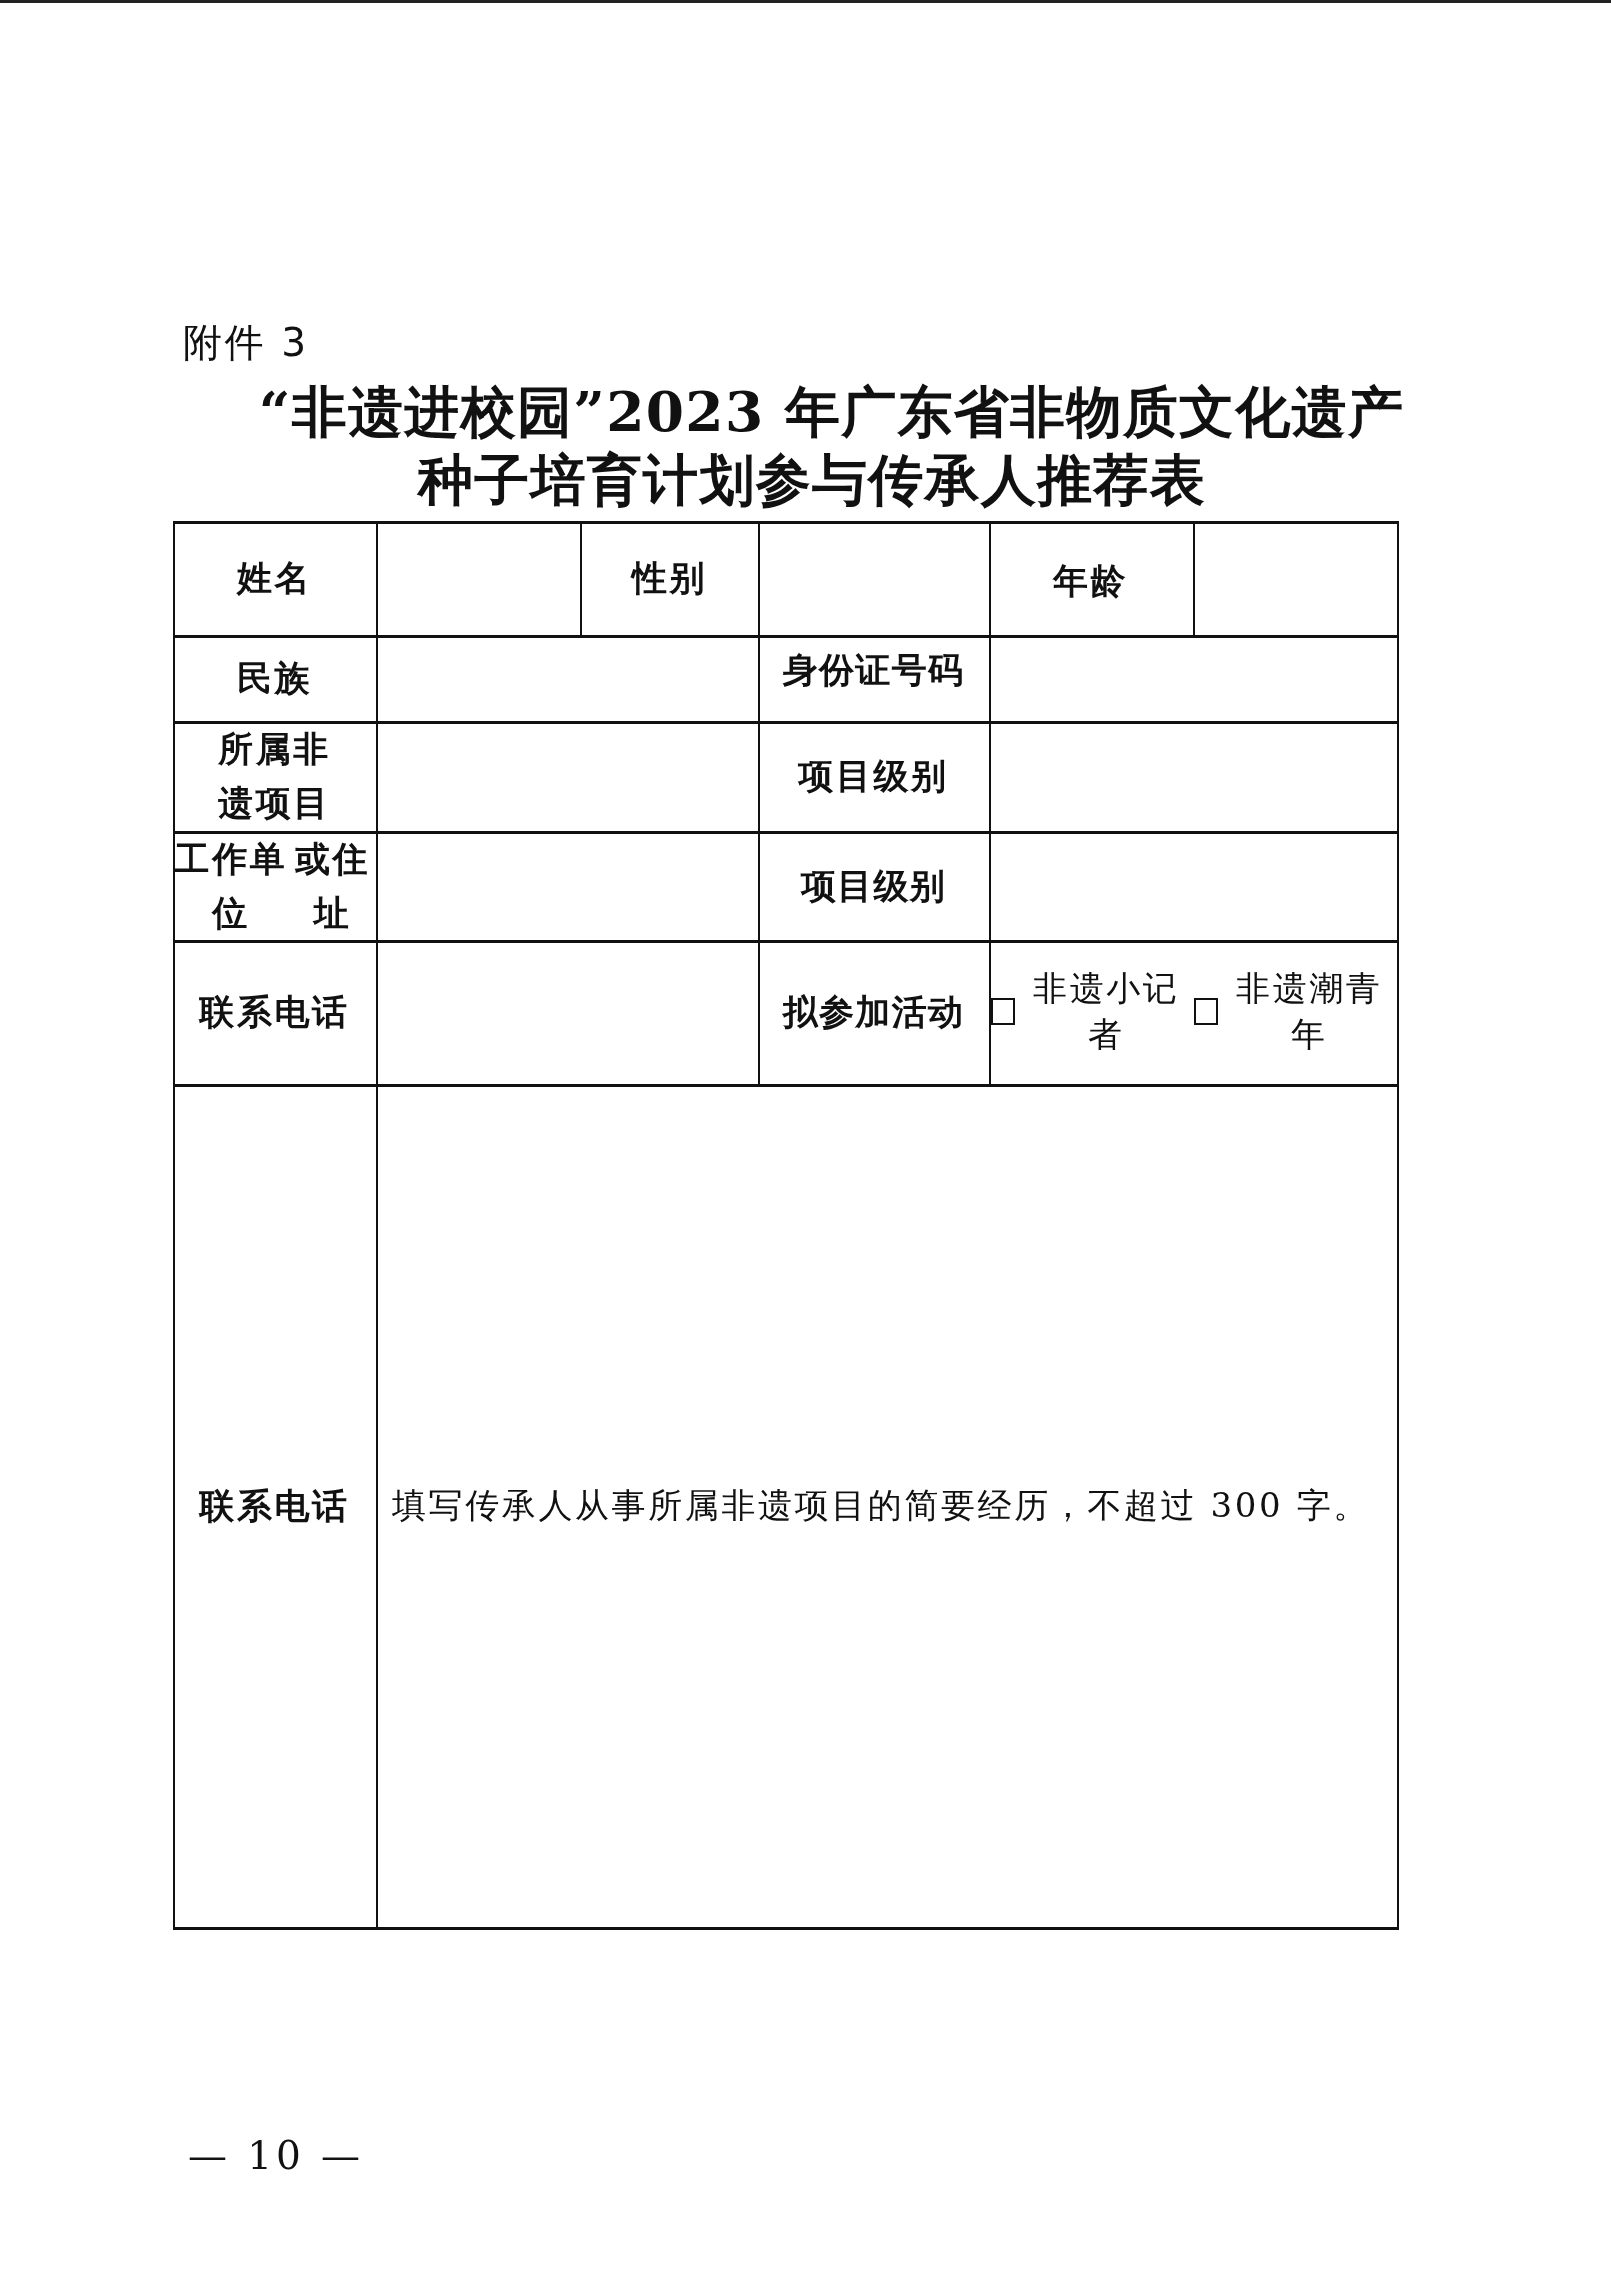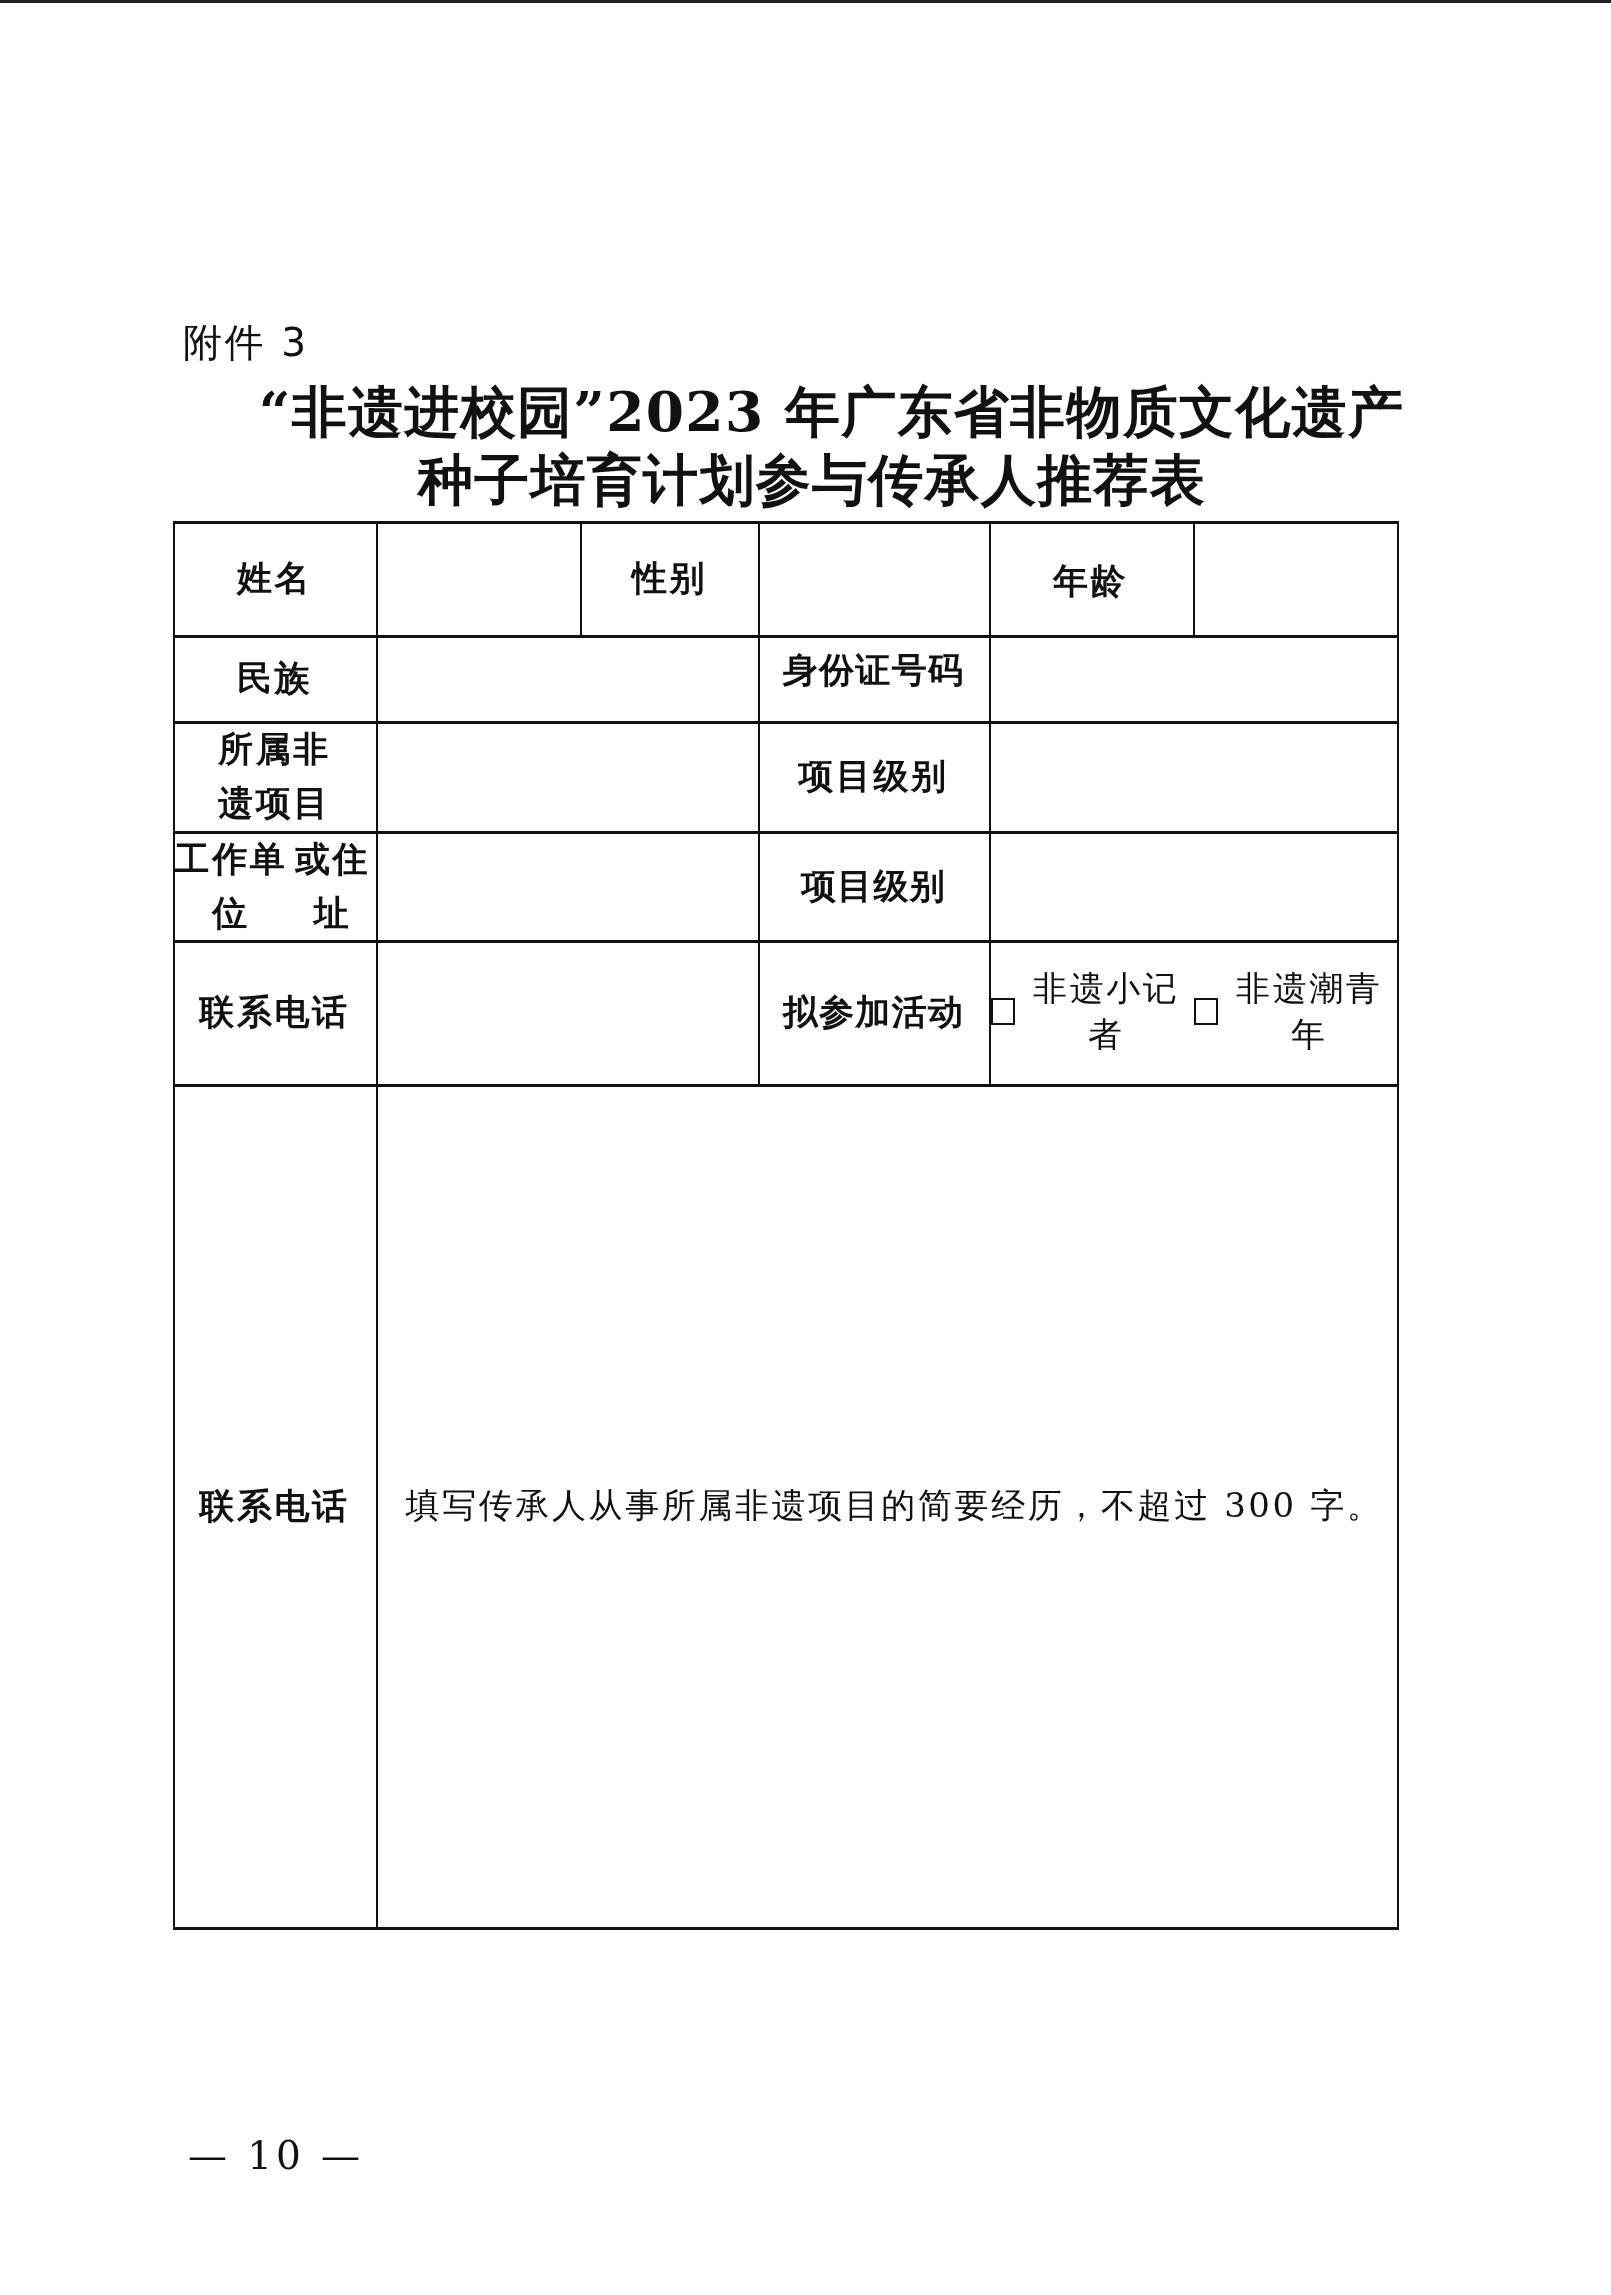--- a/index.html
+++ b/index.html
@@ -101,19 +101,19 @@
       <span class="box"></span>
       <span>非遗小记者</span>
     </div>
     <div class="opt">
       <span class="box"></span>
       <span>非遗潮青年</span>
     </div>
   </div>
 
   <div class="cell label" style="left:0;top:563px;width:203px;height:843px;">联系电话</div>
-  <div class="cell" style="left:205px;top:565px;width:1019px;height:840px;justify-content:center;padding-left:14px;">
+  <div class="cell" style="left:205px;top:565px;width:1019px;height:840px;justify-content:flex-start;padding-left:14px;">
     <span class="hint">填写传承人从事所属非遗项目的简要经历，不超过 300 字。</span>
   </div>
 </div>
 
 <div class="page-num">— 10 —</div>
 
 
 </body></html>

